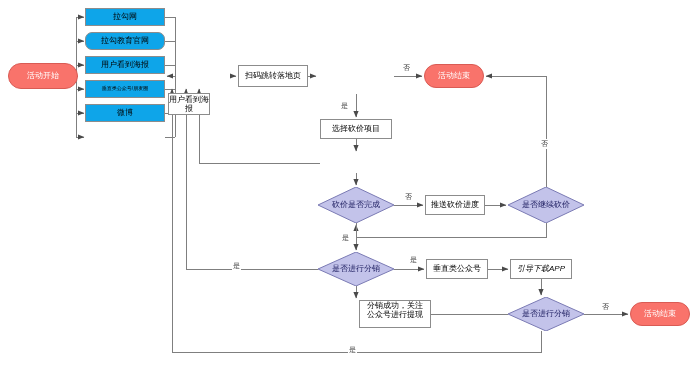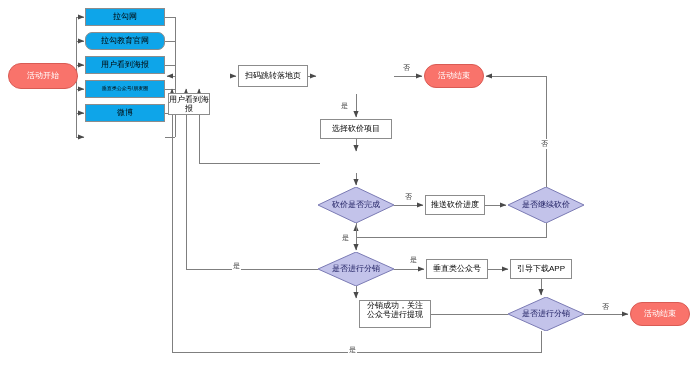--- a/index.html
+++ b/index.html
@@ -207,21 +207,21 @@
 
   <div class="node decision" style="left:318px;top:252px;width:76px;height:34px;">
     <svg class="dshape" viewBox="0 0 76 34" preserveAspectRatio="none">
       <polygon points="38,0 76,17 38,34 0,17" fill="#c3c3ea" stroke="#7a7ab4" stroke-width="1"></polygon>
     </svg>
     <span class="dlabel">是否进行分销</span>
   </div>
 
   <div class="node process" style="left:426px;top:259px;width:62px;height:20px;">垂直类公众号</div>
 
-  <div class="node process" style="left:510px;top:259px;width:62px;height:20px;">引导下载APP</div>
+  <div class="node process" style="left:510px;top:259px;width:62px;height:20px;font-style:italic;">引导下载APP</div>
 
   <div class="node process multi" style="left:318px;top:300px;width:72px;height:28px;">
     <span id="distrib-ok-label">分销成功，关注<br>公众号进行提现</span>
   </div>
 
   <div class="node decision" style="left:508px;top:297px;width:76px;height:34px;">
     <svg class="dshape" viewBox="0 0 76 34" preserveAspectRatio="none">
       <polygon points="38,0 76,17 38,34 0,17" fill="#c3c3ea" stroke="#7a7ab4" stroke-width="1"></polygon>
     </svg>
     <span class="dlabel">是否进行分销</span>

